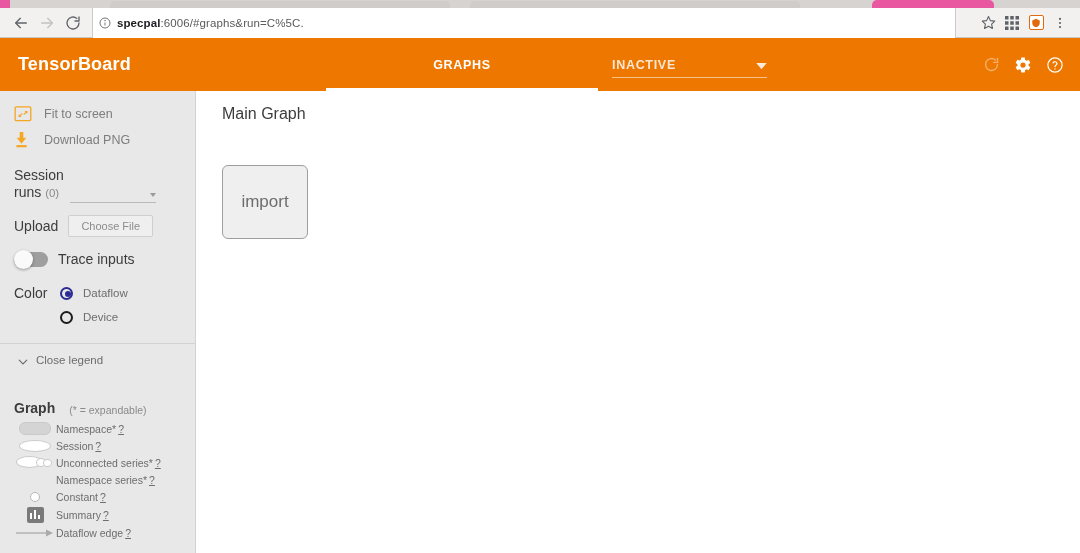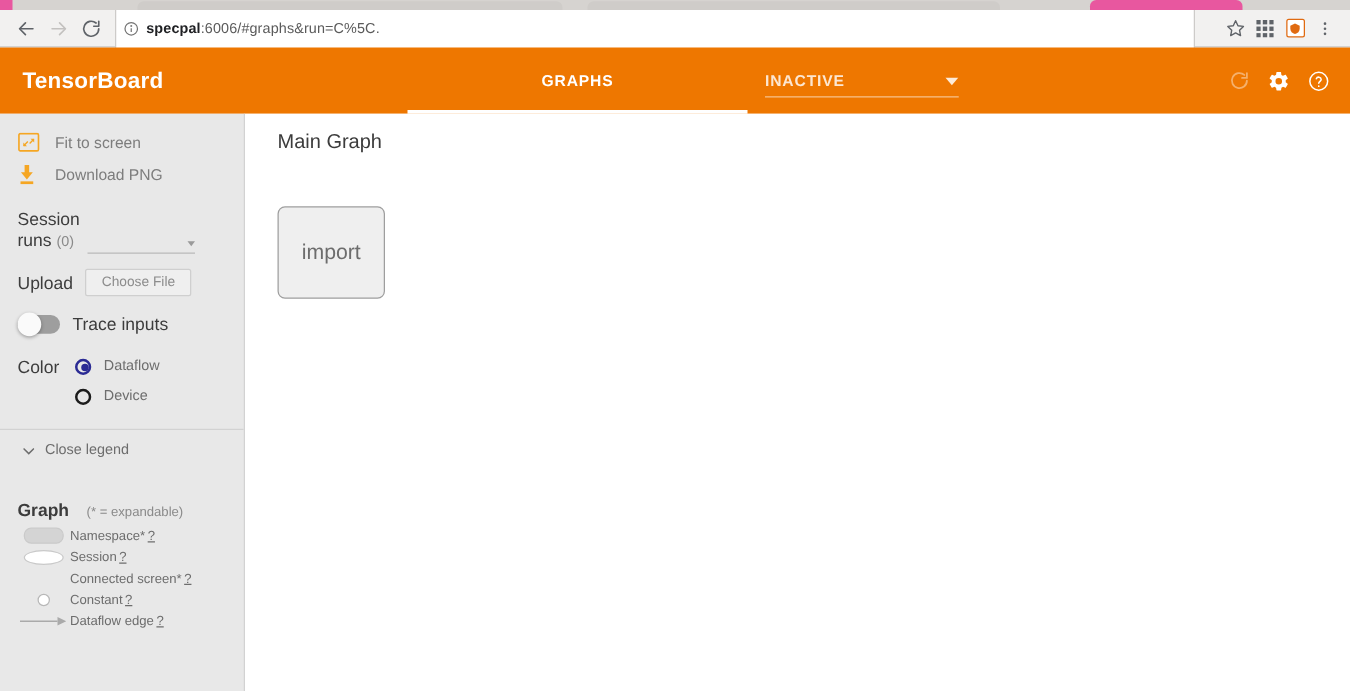--- a/index.html
+++ b/index.html
@@ -423,35 +423,55 @@
         <span class="legend-text"><span>Namespace*</span><span class="q">?</span></span>
       </div>
 
       <div class="legend-item">
         <span class="legend-ico">
             <span class="sh-opnode"></span>
           </span>
         <span class="legend-text"><span>Session</span><span class="q">?</span></span>
       </div>
 
-
       <div class="legend-item">
         <span class="legend-ico">
+          <span class="sh-unconn">
+              <span class="e1"></span>
+              <span class="e2"></span>
+              <span class="e3"></span>
+            </span>
+        </span>
+        <span class="legend-text"><span>Unconnected series*</span><span class="q">?</span></span>
+      </div>
+
+      <div class="legend-item">
+        <span class="legend-ico">
           <span class="sh-conn"><span class="l1"></span><span class="l2"></span><span class="l3"></span></span>
         </span>
-        <span class="legend-text"><span>Connected screen*</span><span class="q">?</span></span>
+        <span class="legend-text"><span>Namespace series*</span><span class="q">?</span></span>
       </div>
 
       <div class="legend-item">
         <span class="legend-ico">
             <span class="sh-const"></span>
           </span>
         <span class="legend-text"><span>Constant</span><span class="q">?</span></span>
       </div>
 
+      <div class="legend-item" style="height:19px;">
+        <span class="legend-ico">
+          <span class="sh-summary">
+              <i style="height:6px"></i>
+              <i style="height:9px"></i>
+              <i style="height:4px"></i>
+            </span>
+        </span>
+        <span class="legend-text"><span>Summary</span><span class="q">?</span></span>
+      </div>
 
       <div class="legend-item" style="height:18px;">
         <span class="legend-ico">
           <span class="sh-edge">
             <svg width="38" height="10" viewBox="0 0 38 10">
                 <line x1="0" y1="5" x2="30" y2="5" stroke="#aaaaaa" stroke-width="1.3"></line>
                 <polygon points="30,1.6 37,5 30,8.4" fill="#aaaaaa"></polygon>
               </svg>
           </span>
         </span>

